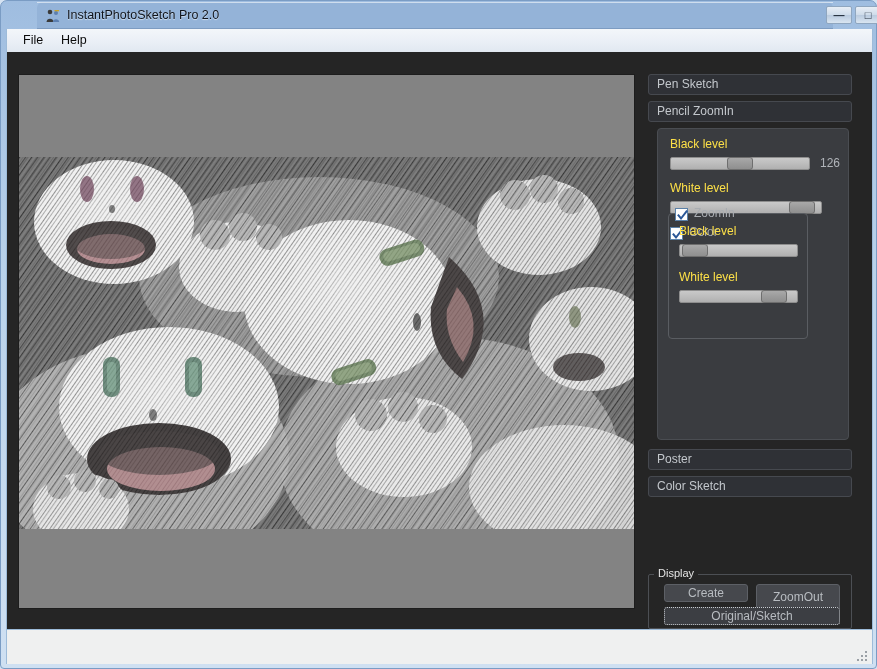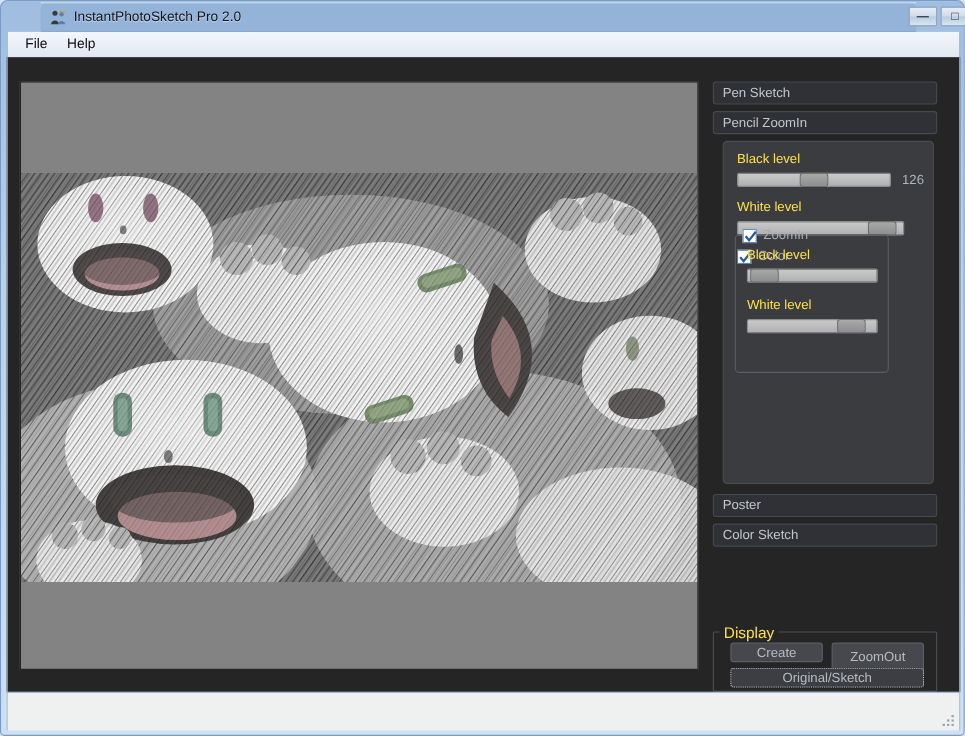--- a/index.html
+++ b/index.html
@@ -253,22 +253,22 @@
     width: 204px; height: 55px;
     border: 1px solid #4c4f54;
     border-radius: 2px;
     box-sizing: border-box;
   }
   #display-legend {
     position: absolute;
     left: 10px; top: 493px;
     background: #252525;
     padding: 0 4px;
-    font-size: 14px;
-    color: #fde047;
+    font-size: 11px;
+    color: #e5e5e5;
     cursor: default;
   }
   #btn-zoomin  { left: 20px; top: 510px; width: 84px; height: 18px; }
   #btn-zoomout { left: 112px; top: 510px; width: 84px; height: 26px; }
   #btn-original {
     left: 20px; top: 533px; width: 176px; height: 18px;
     border: 1px dotted #c8ccd1;
     background: #3c3e43;
   }
 

